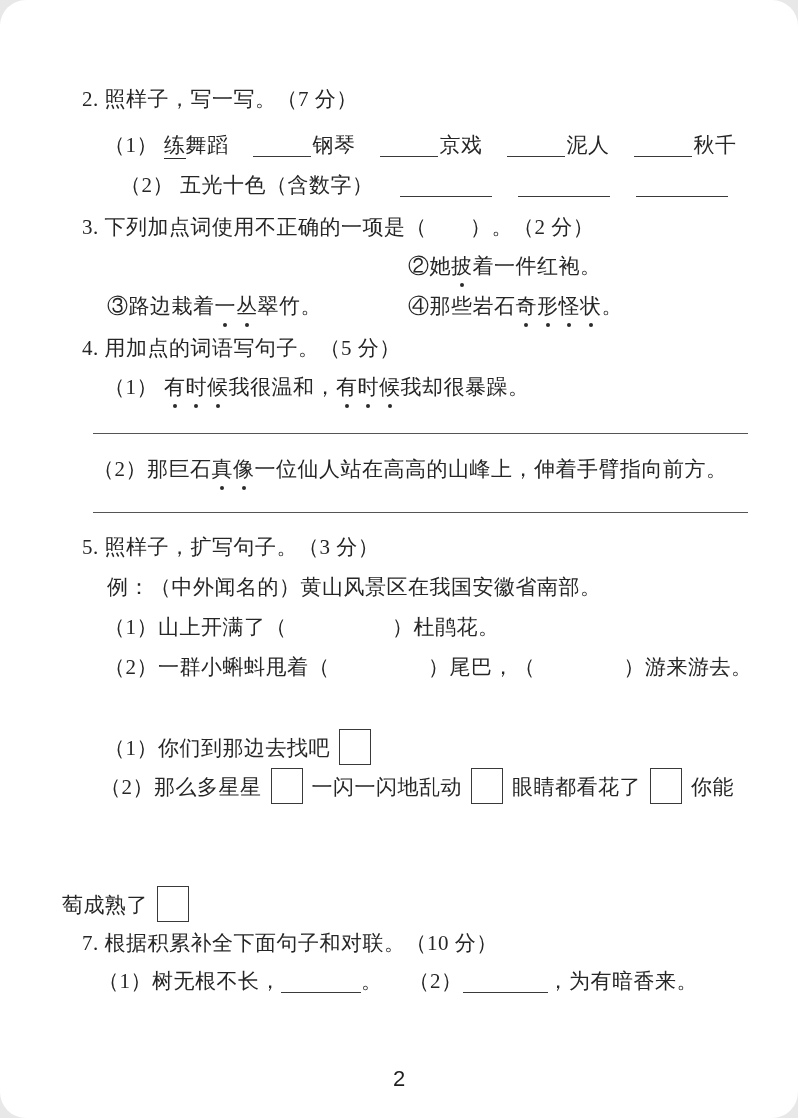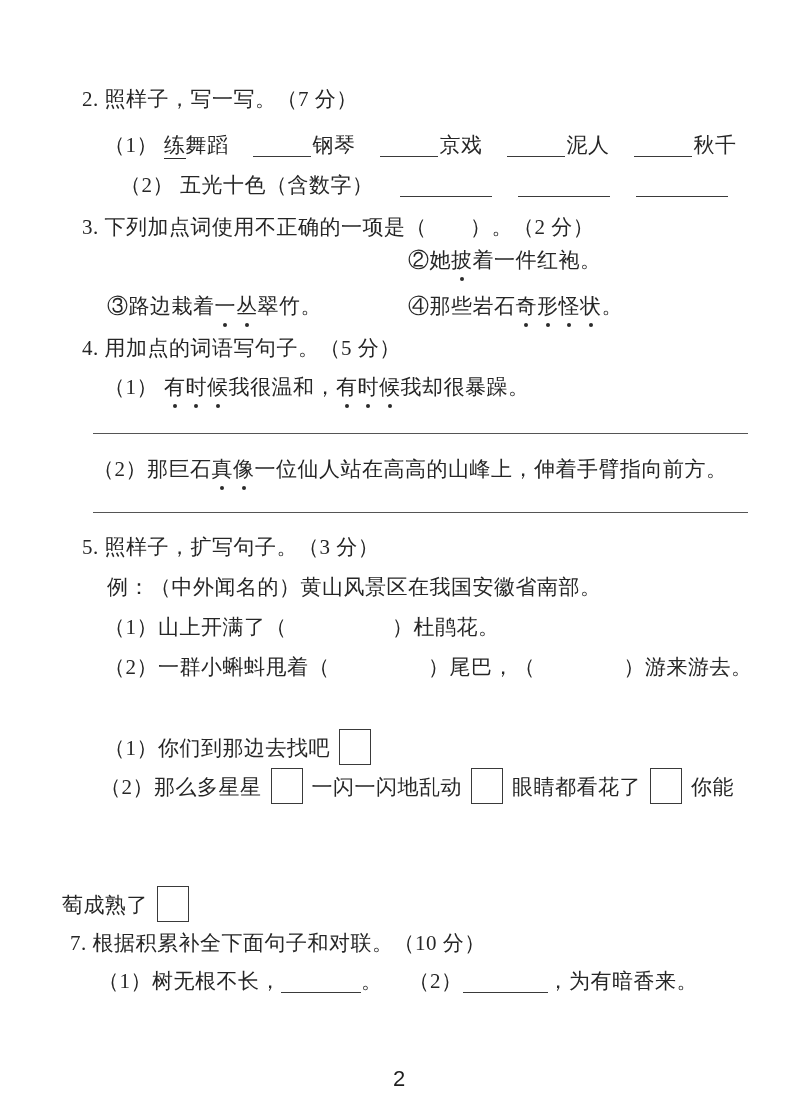--- a/index.html
+++ b/index.html
@@ -5,20 +5,21 @@
   html,body{margin:0;padding:0;background:#e8e8e8;}
   .page{
     position:relative;
     width:798px;height:1118px;
     background:#ffffff;
     font-family:"Liberation Serif","DejaVu Serif",serif;
     color:#262626;
     font-size:21px;
     overflow:hidden;
     margin:0 auto;
+    border-radius:26px;
   }
   .line{
     position:absolute;
     line-height:30px;
     letter-spacing:0.5px;
     white-space:nowrap;
   }
   .lbl{margin-right:6px;}
   
   .ul{border-bottom:1.5px solid #2b2b2b;padding-bottom:1px;}
@@ -90,21 +91,21 @@
   </div>
 
   <div class="line" style="top:170px;left:120px">
     <span class="lbl">（2）</span><span>五光十色（含数字）</span><span class="blank w92"></span><span class="blank w92"></span><span class="blank w92"></span>
   </div>
 
   <div class="line" style="top:212px;left:82px">
     <span>3. 下列加点词使用不正确的一项是（　　）。（2 分）</span>
   </div>
 
-  <div class="line" style="top:245px;left:408px">
+  <div class="line" style="top:251px;left:408px">
     <span>②她</span><span class="dots"><span class="dc">披</span></span><span>着一件红袍。</span>
   </div>
   <div class="line" style="top:291px;left:107px">
     <span>③路边栽着</span><span class="dots"><span class="dc">一</span><span class="dc">丛</span></span><span>翠竹。</span>
   </div>
   <div class="line" style="top:291px;left:408px">
     <span>④那些岩石</span><span class="dots"><span class="dc">奇</span><span class="dc">形</span><span class="dc">怪</span><span class="dc">状</span></span><span>。</span>
   </div>
 
   <div class="line" style="top:333px;left:82px">
@@ -147,21 +148,21 @@
   <div class="line" style="top:768px;left:100px">
     <span>（2）那么多星星</span><span class="pbox"></span><span>一闪一闪地乱动</span><span class="pbox"></span><span>眼睛都看花了</span><span class="pbox"></span><span>你能</span>
   </div>
 
 
 
   <div class="line" style="top:886px;left:62px">
     <span>萄成熟了</span><span class="pbox"></span>
   </div>
 
-  <div class="line" style="top:928px;left:70px">
+  <div class="line" style="top:928px;left:82px">
     <span>7. 根据积累补全下面句子和对联。（10 分）</span>
   </div>
 
   <div class="line" style="top:966px;left:98px">
     <span>（1）树无根不长，</span><span class="blank w80"></span><span>。</span><span class="gap g26"></span><span>（2）</span><span class="blank w85"></span><span>，为有暗香来。</span>
   </div>
 
   <div class="pagenum" style="top:1066px">2</div>
 
 </div>

